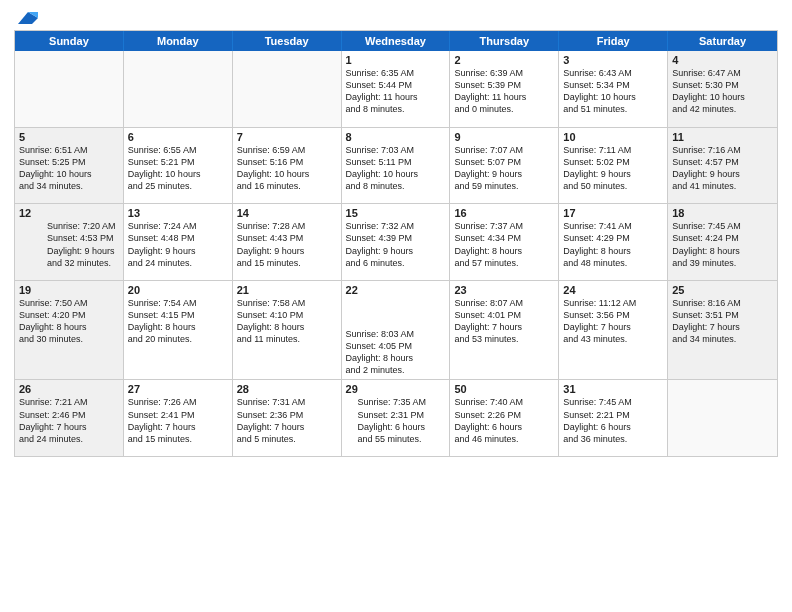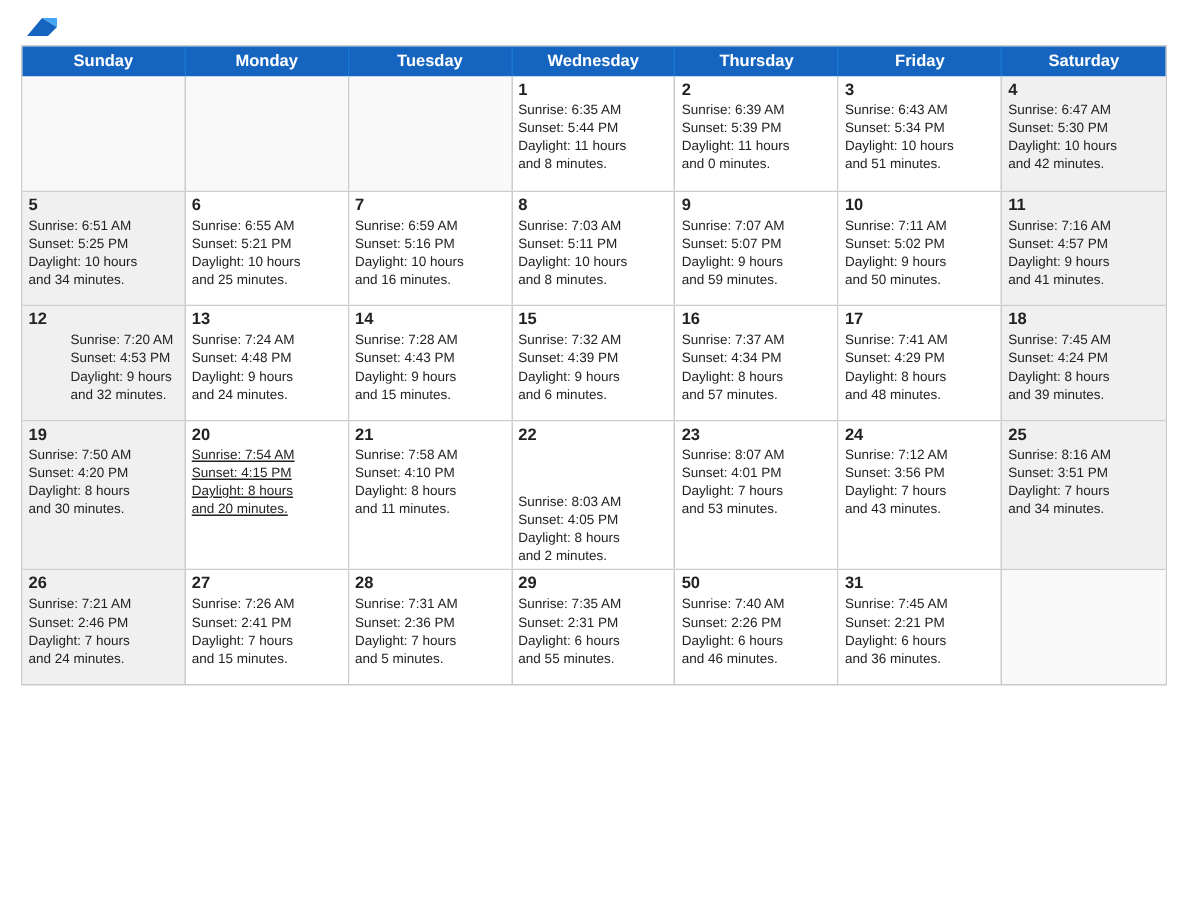--- a/index.html
+++ b/index.html
@@ -267,21 +267,21 @@
         <div class="cal-week">
           <div class="cal-cell shaded">
             <span class="day-num">19</span>
             <div class="cell-text" style="white-space: pre-line;">Sunrise: 7:50 AM
 Sunset: 4:20 PM
 Daylight: 8 hours
 and 30 minutes.</div>
           </div>
           <div class="cal-cell">
             <span class="day-num">20</span>
-            <div class="cell-text" style="white-space: pre-line; text-decoration: underline;">Sunrise: 7:54 AM
+            <div class="cell-text" style="white-space: pre-line;">Sunrise: 7:54 AM
 Sunset: 4:15 PM
 Daylight: 8 hours
 and 20 minutes.</div>
           </div>
           <div class="cal-cell">
             <span class="day-num">21</span>
             <div class="cell-text" style="white-space: pre-line;">Sunrise: 7:58 AM
 Sunset: 4:10 PM
 Daylight: 8 hours
 and 11 minutes.</div>
@@ -295,21 +295,21 @@
           </div>
           <div class="cal-cell">
             <span class="day-num">23</span>
             <div class="cell-text" style="white-space: pre-line;">Sunrise: 8:07 AM
 Sunset: 4:01 PM
 Daylight: 7 hours
 and 53 minutes.</div>
           </div>
           <div class="cal-cell">
             <span class="day-num">24</span>
-            <div class="cell-text" style="white-space: pre-line;">Sunrise: 7:12 AM
+            <div class="cell-text" style="white-space: pre-line;">Sunrise: 11:12 AM
 Sunset: 3:56 PM
 Daylight: 7 hours
 and 43 minutes.</div>
           </div>
           <div class="cal-cell shaded">
             <span class="day-num">25</span>
             <div class="cell-text" style="white-space: pre-line;">Sunrise: 8:16 AM
 Sunset: 3:51 PM
 Daylight: 7 hours
 and 34 minutes.</div>
@@ -332,21 +332,21 @@
           </div>
           <div class="cal-cell">
             <span class="day-num">28</span>
             <div class="cell-text" style="white-space: pre-line;">Sunrise: 7:31 AM
 Sunset: 2:36 PM
 Daylight: 7 hours
 and 5 minutes.</div>
           </div>
           <div class="cal-cell">
             <span class="day-num">29</span>
-            <div class="cell-text" style="white-space: pre-line;">Sunrise: 7:35 AM
+            <div class="cell-text" style="white-space: pre-line; margin-left: 12px;">Sunrise: 7:35 AM
 Sunset: 2:31 PM
 Daylight: 6 hours
 and 55 minutes.</div>
           </div>
           <div class="cal-cell">
             <span class="day-num">50</span>
             <div class="cell-text" style="white-space: pre-line;">Sunrise: 7:40 AM
 Sunset: 2:26 PM
 Daylight: 6 hours
 and 46 minutes.</div>

